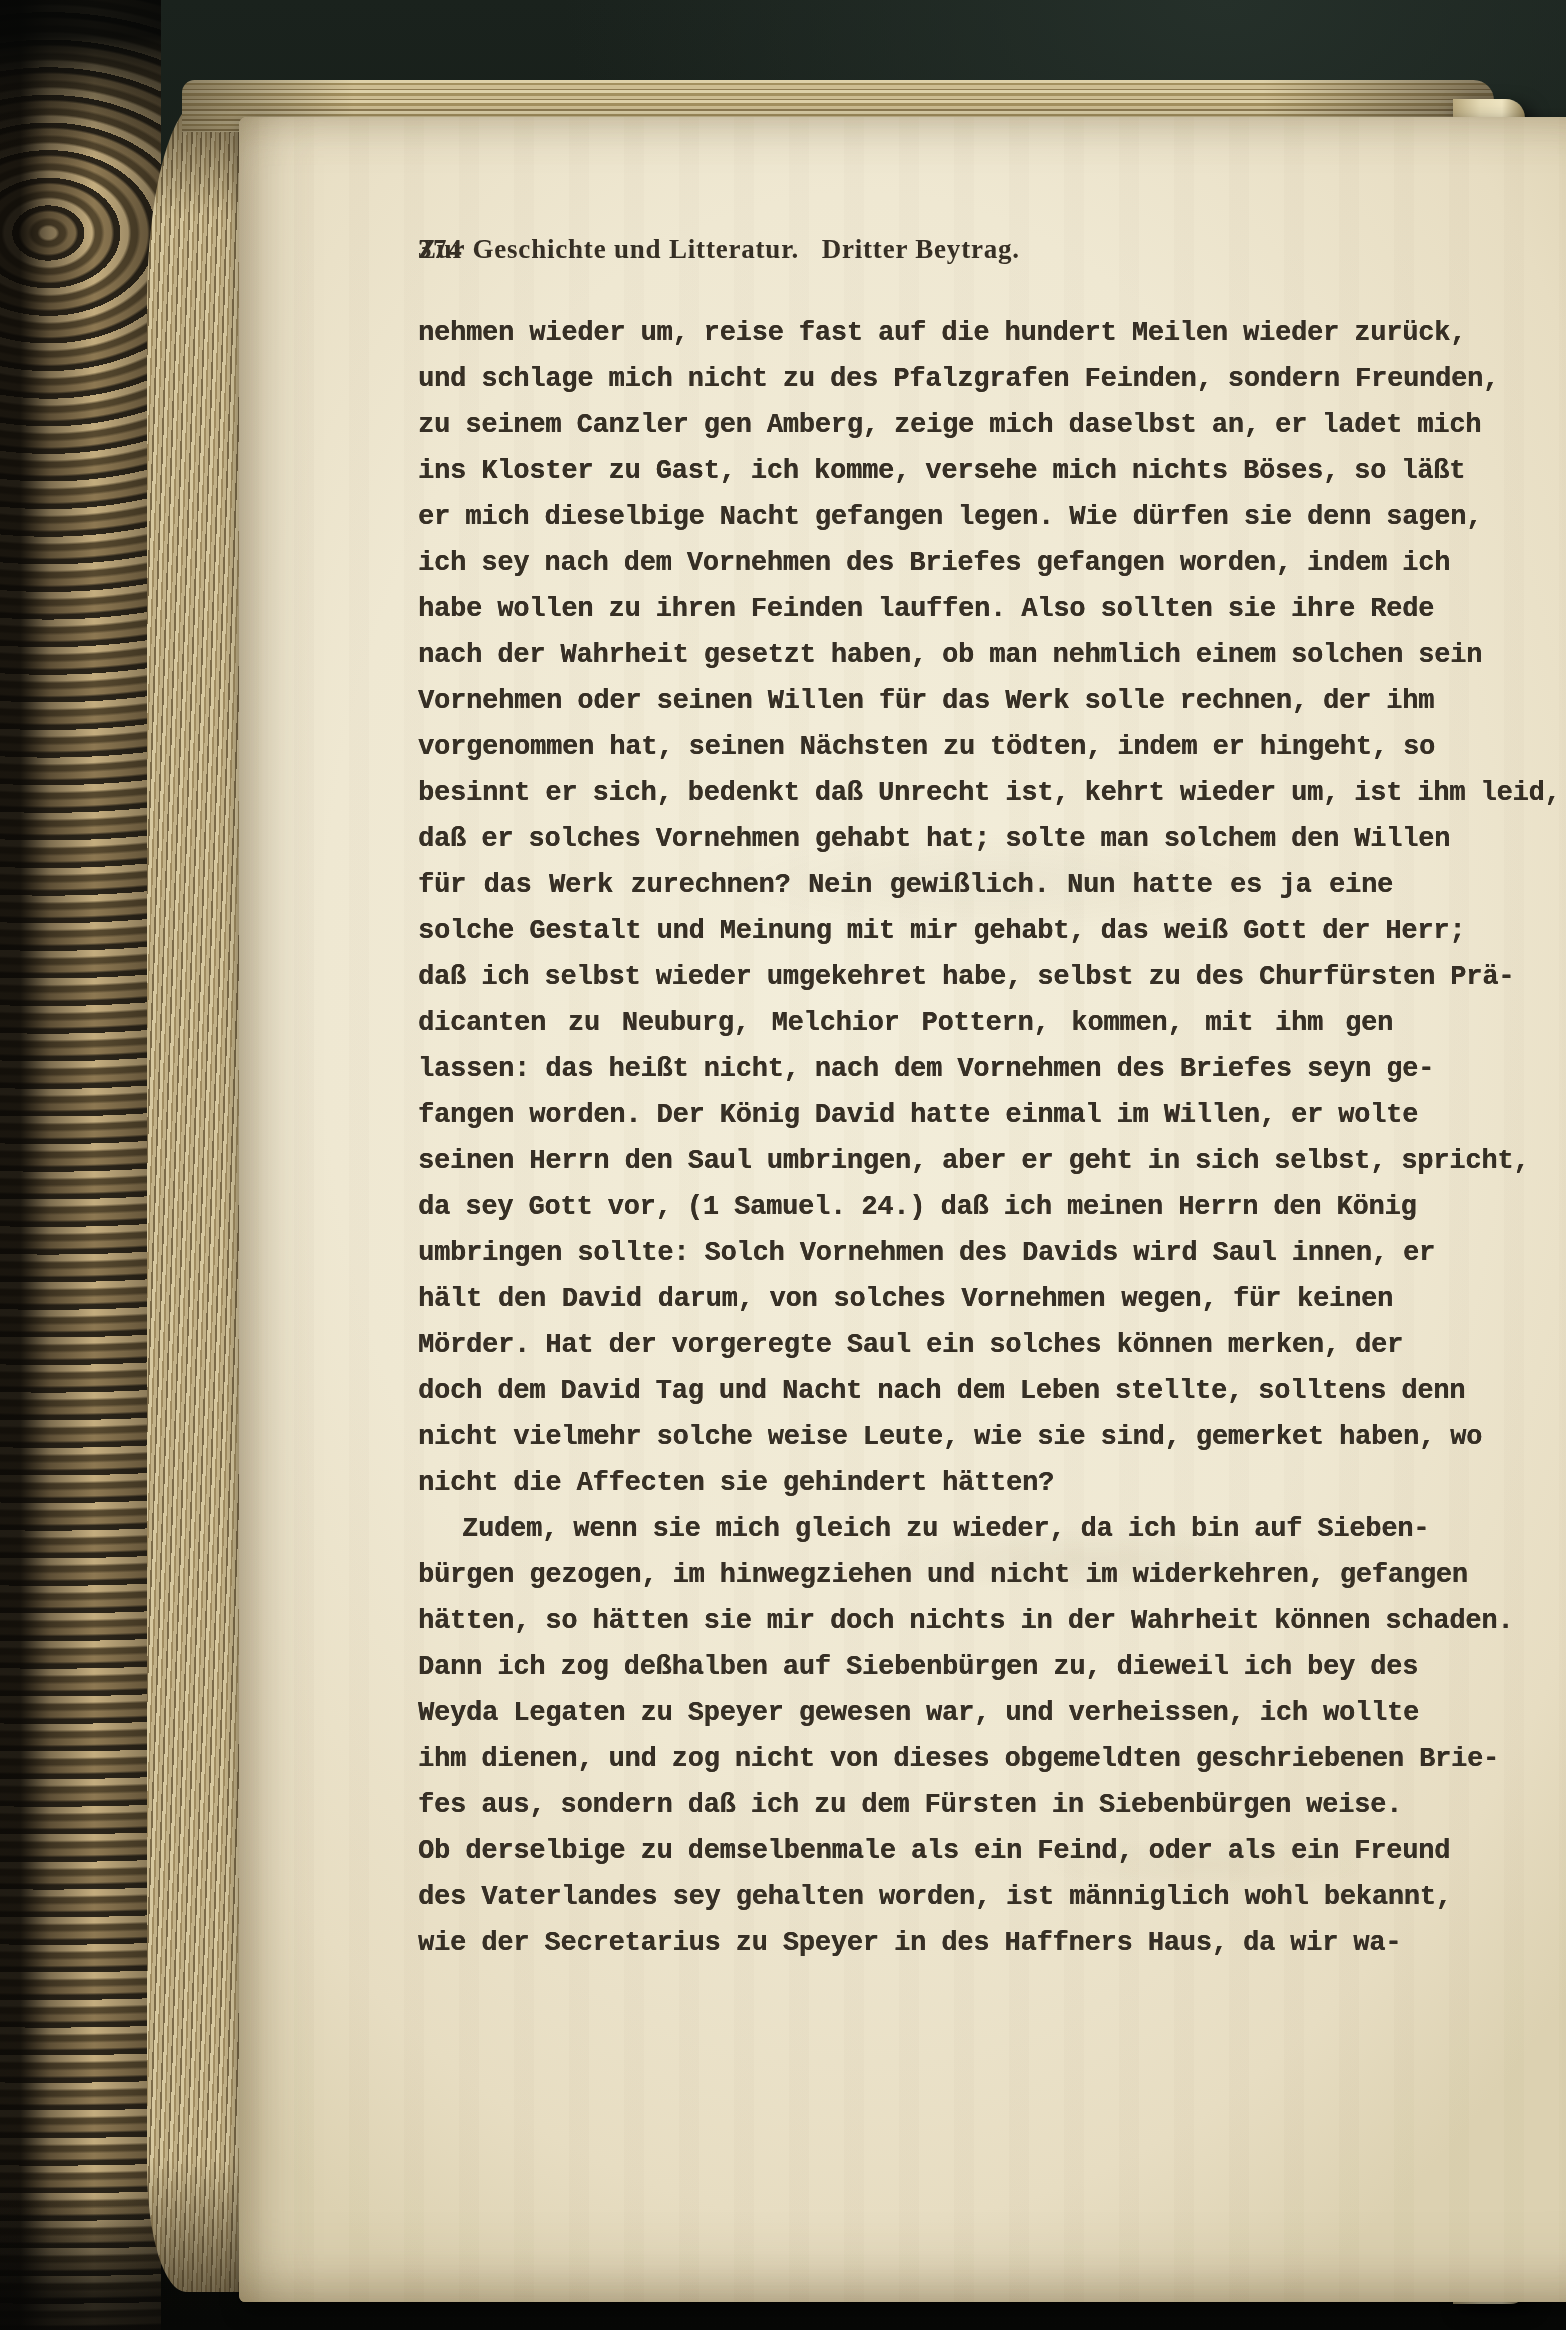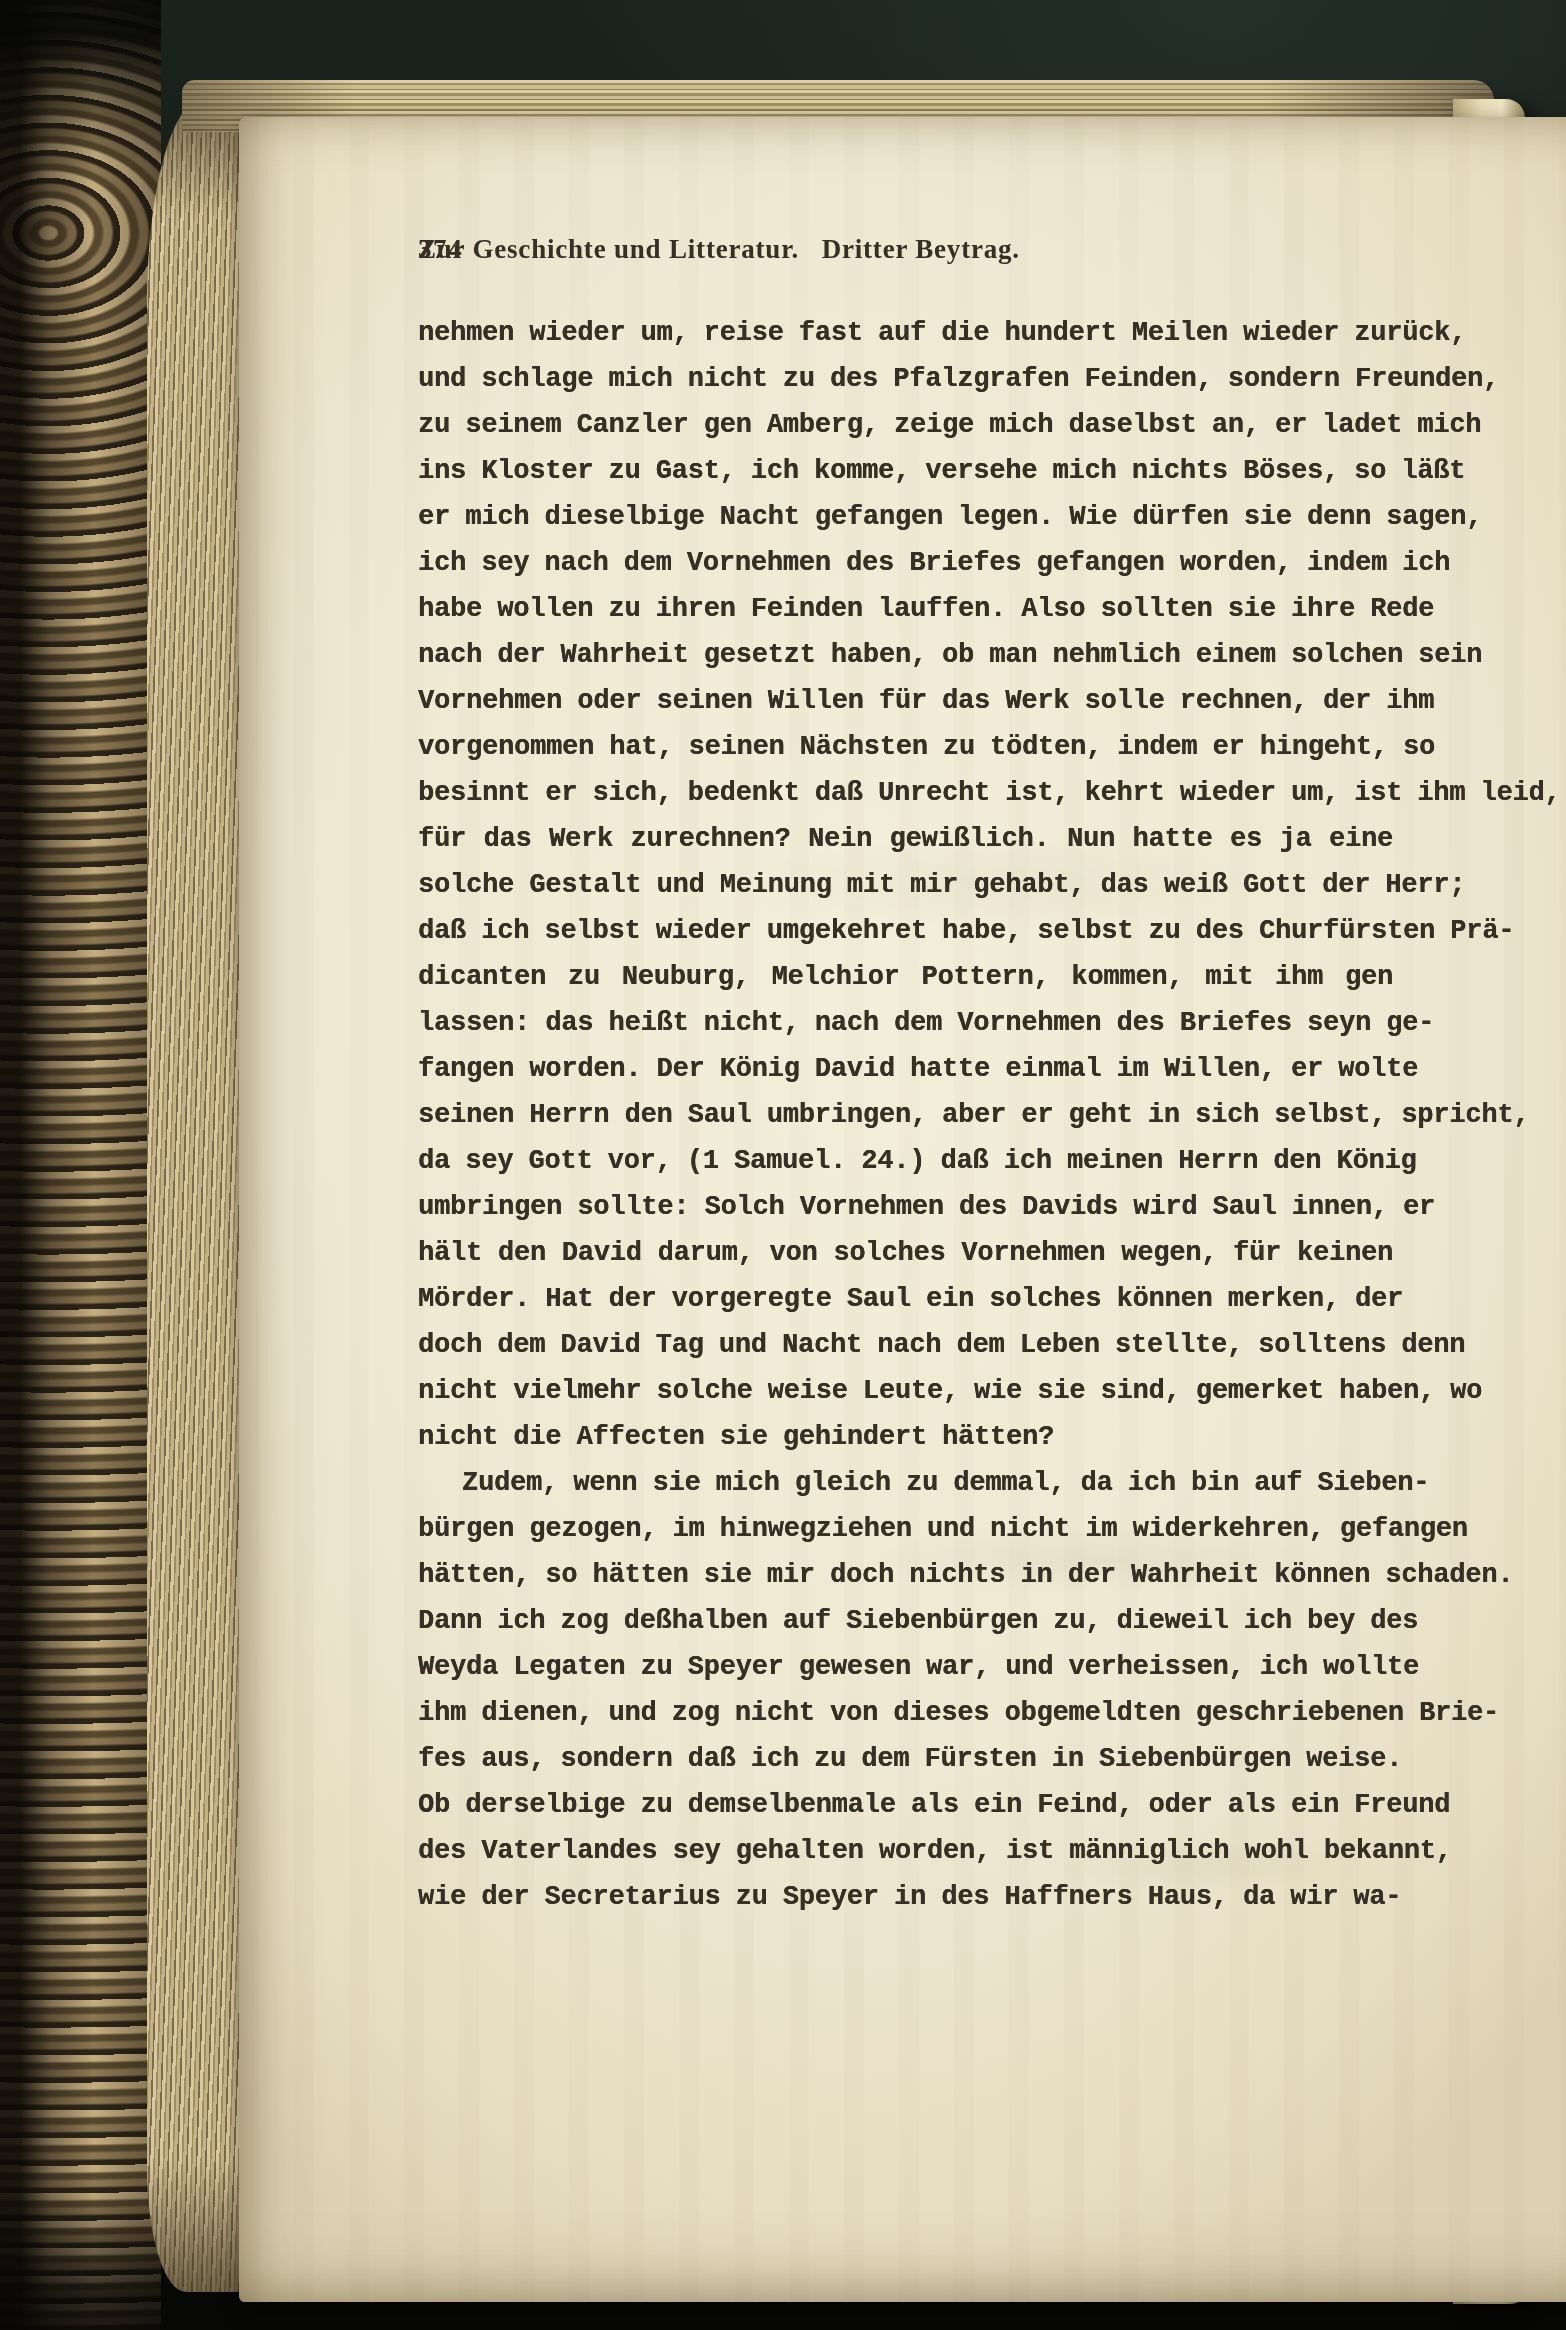--- a/index.html
+++ b/index.html
@@ -116,37 +116,38 @@
             <div class="bline">und schlage mich nicht zu des Pfalzgrafen Feinden, sondern Freunden,</div>
             <div class="bline">zu seinem Canzler gen Amberg, zeige mich daselbst an, er ladet mich</div>
             <div class="bline">ins Kloster zu Gast, ich komme, versehe mich nichts Böses, so läßt</div>
             <div class="bline">er mich dieselbige Nacht gefangen legen.  Wie dürfen sie denn sagen,</div>
             <div class="bline">ich sey nach dem Vornehmen des Briefes gefangen worden, indem ich</div>
             <div class="bline">habe wollen zu ihren Feinden lauffen.  Also sollten sie ihre Rede</div>
             <div class="bline">nach der Wahrheit gesetzt haben, ob man nehmlich einem solchen sein</div>
             <div class="bline">Vornehmen oder seinen Willen für das Werk solle rechnen, der ihm</div>
             <div class="bline">vorgenommen hat, seinen Nächsten zu tödten, indem er hingeht, so</div>
             <div class="bline">besinnt er sich, bedenkt daß Unrecht ist, kehrt wieder um, ist ihm leid,</div>
+            <div class="bline">daß er solches Vornehmen gehabt hat; solte man solchem den Willen</div>
             <div class="bline">für das Werk zurechnen? Nein gewißlich.  Nun hatte es ja eine</div>
             <div class="bline">solche Gestalt und Meinung mit mir gehabt, das weiß Gott der Herr;</div>
             <div class="bline">daß ich selbst wieder umgekehret habe, selbst zu des Churfürsten Prä-</div>
             <div class="bline">dicanten zu Neuburg, Melchior Pottern, kommen, mit ihm gen</div>
             <div class="bline">lassen: das heißt nicht, nach dem Vornehmen des Briefes seyn ge-</div>
             <div class="bline">fangen worden.  Der König David hatte einmal im Willen, er wolte</div>
             <div class="bline">seinen Herrn den Saul umbringen, aber er geht in sich selbst, spricht,</div>
             <div class="bline">da sey Gott vor, (1 Samuel. 24.) daß ich meinen Herrn den König</div>
             <div class="bline">umbringen sollte: Solch Vornehmen des Davids wird Saul innen, er</div>
             <div class="bline">hält den David darum, von solches Vornehmen wegen, für keinen</div>
             <div class="bline">Mörder.  Hat der vorgeregte Saul ein solches können merken, der</div>
             <div class="bline">doch dem David Tag und Nacht nach dem Leben stellte, solltens denn</div>
             <div class="bline">nicht vielmehr solche weise Leute, wie sie sind, gemerket haben, wo</div>
             <div class="bline lastline">nicht die Affecten sie gehindert hätten?</div>
           </div>
         <div>
-            <div class="bline indent">Zudem, wenn sie mich gleich zu demmal, da ich bin auf Sieben-</div>
+            <div class="bline indent">Zudem, wenn sie mich gleich zu wieder, da ich bin auf Sieben-</div>
             <div class="bline">bürgen gezogen, im hinwegziehen und nicht im widerkehren, gefangen</div>
             <div class="bline">hätten, so hätten sie mir doch nichts in der Wahrheit können schaden.</div>
             <div class="bline">Dann ich zog deßhalben auf Siebenbürgen zu, dieweil ich bey des</div>
             <div class="bline">Weyda Legaten zu Speyer gewesen war, und verheissen, ich wollte</div>
             <div class="bline">ihm dienen, und zog nicht von dieses obgemeldten geschriebenen Brie-</div>
             <div class="bline">fes aus, sondern daß ich zu dem Fürsten in Siebenbürgen weise.</div>
             <div class="bline">Ob derselbige zu demselbenmale als ein Feind, oder als ein Freund</div>
             <div class="bline">des Vaterlandes sey gehalten worden, ist männiglich wohl bekannt,</div>
             <div class="bline">wie der Secretarius zu Speyer in des Haffners Haus, da wir wa-</div>
           </div>

